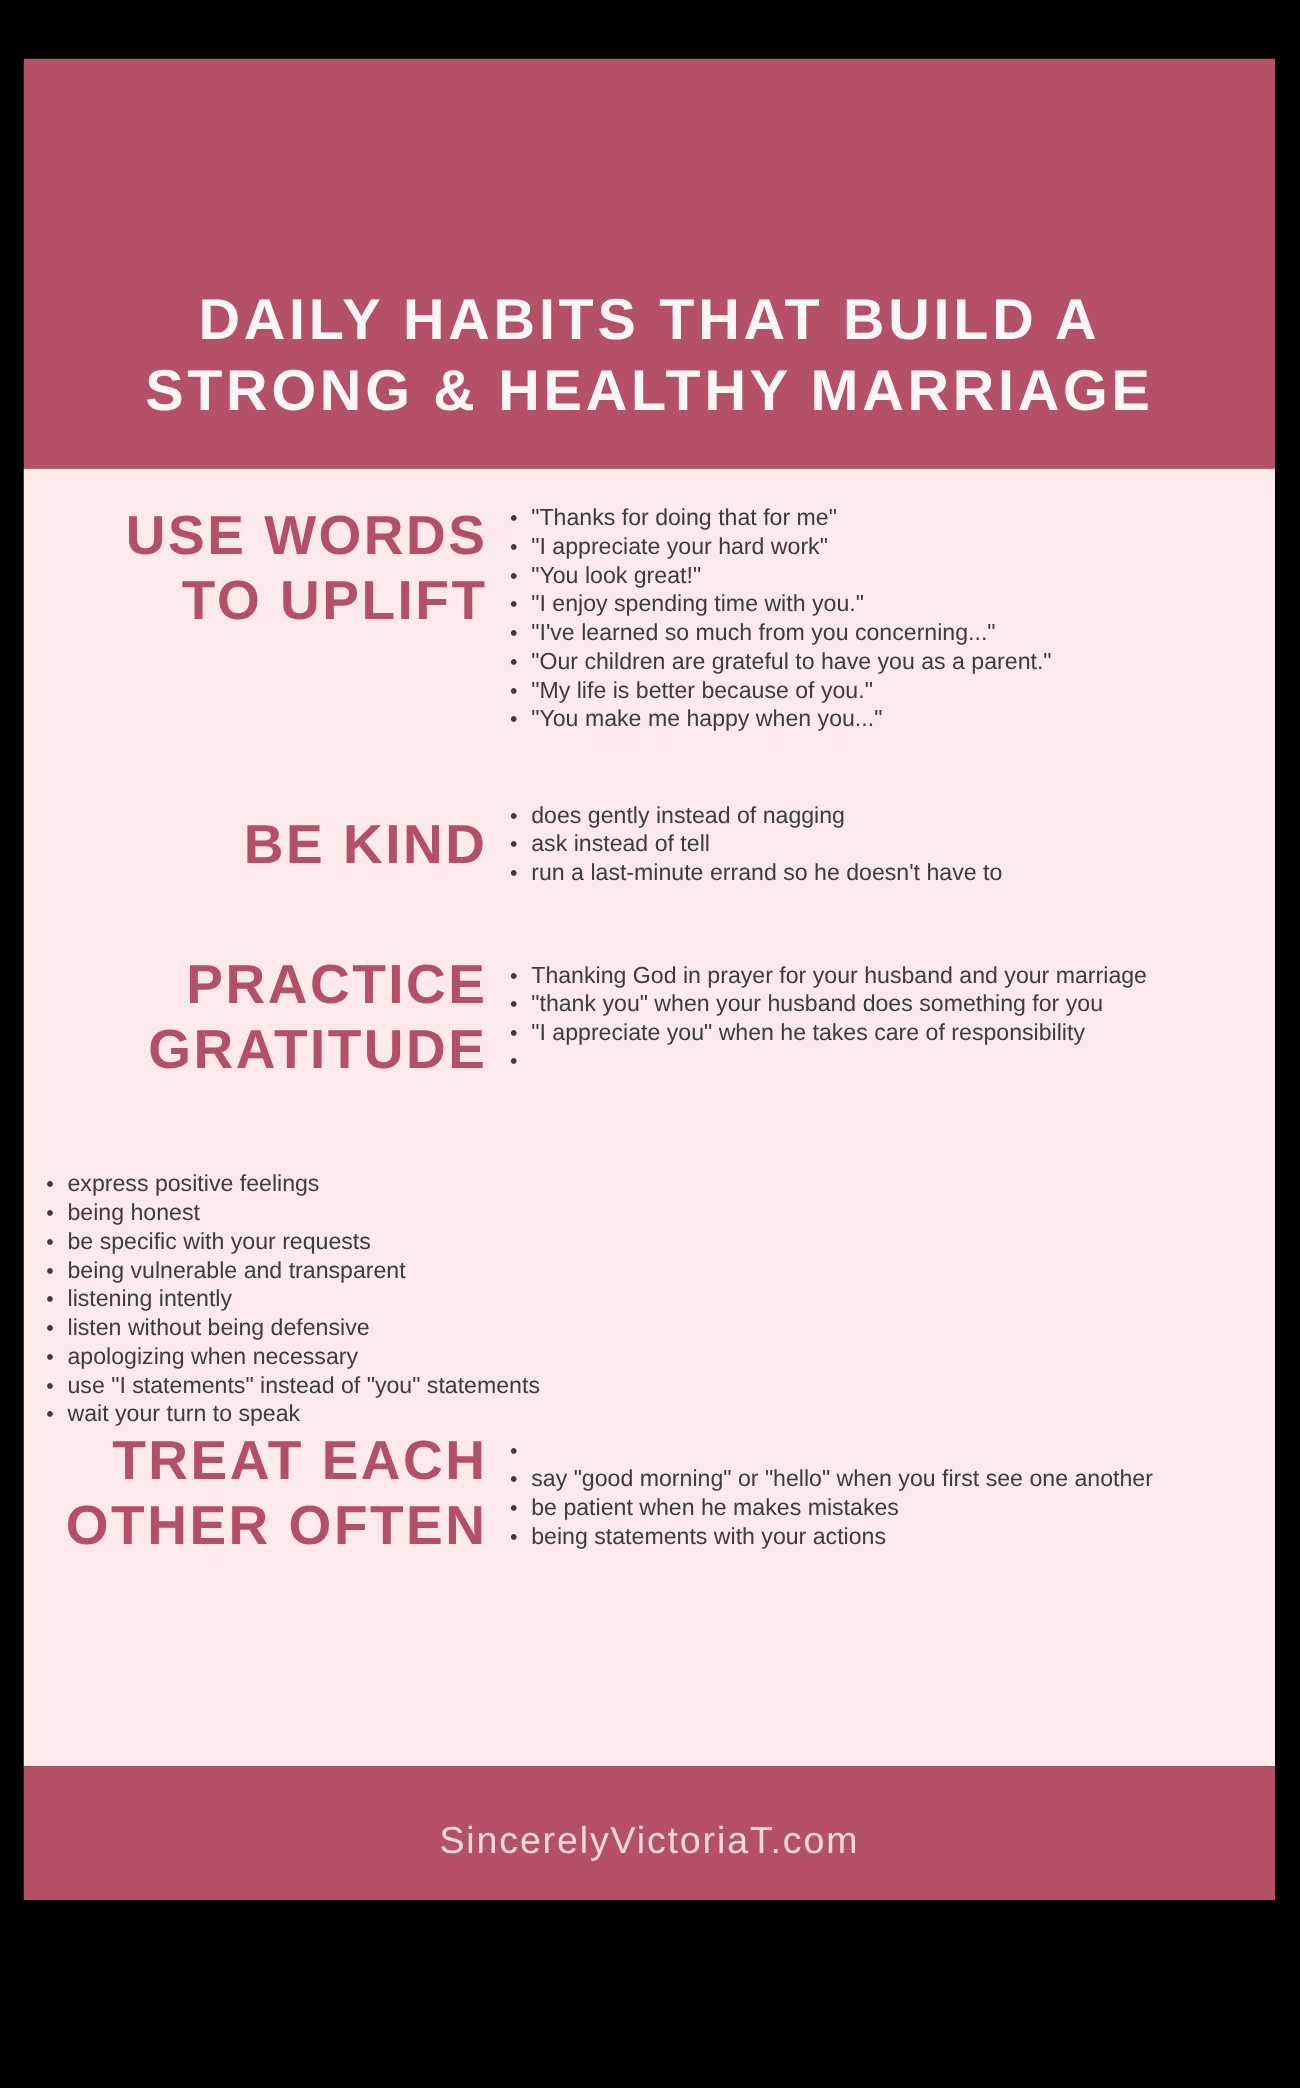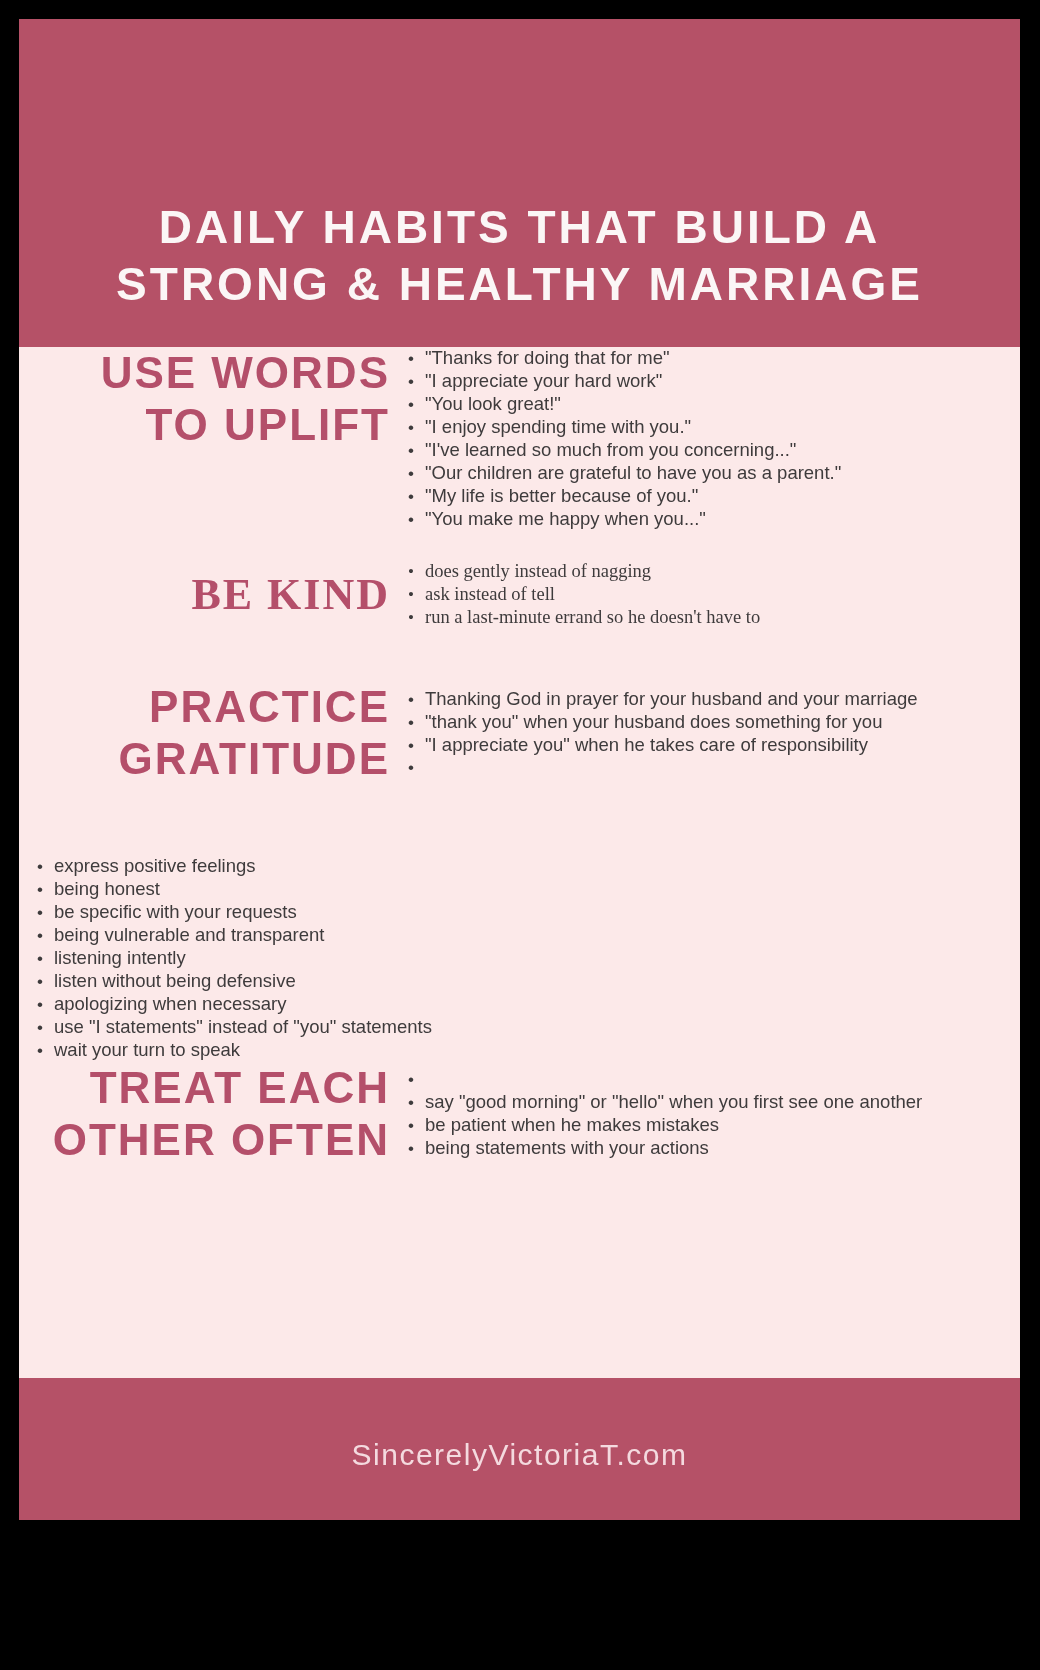--- a/index.html
+++ b/index.html
@@ -15,38 +15,40 @@
     position: absolute; left: 19px; top: 19px;
     width: 1001px; height: 1501px;
     display: flex; flex-direction: column;
   }
   .band { background: var(--band, #b55167); }
   .header-band {
     height: 328px;
     display: flex; flex-direction: column;
     justify-content: flex-end; align-items: center;
     padding-bottom: 34px;
+    margin-top: 28px;
   }
   .title-line {
     color: #fbf6f6;
     font-weight: bold;
     font-size: 46px;
     line-height: 57px;
     letter-spacing: 3px;
     text-align: center;
     white-space: nowrap;
   }
   .content-body {
     flex: 1;
     background: var(--body-bg, #fce9e9);
+    padding-top: 28px;
   }
   .section { display: flex; }
   .section.align-top    { align-items: flex-start; }
   .section.align-center { align-items: center; }
-  .section:nth-of-type(2) { margin-top: 29px; font-family: Liberation Serif, serif; }
+  .section:nth-of-type(2) { margin-top: 54px; }
   .section:nth-of-type(3) { margin-top: 52px; }
   .section:nth-of-type(4) { margin-top: 70px; }
   .section:nth-of-type(5) { }
   .heading {
     flex: 0 0 371px;
     width: 371px;
     text-align: right;
     color: var(--heading, #b44f6a);
     font-weight: bold;
     font-size: 44px;
@@ -62,21 +64,21 @@
   .items li {
     display: flex;
     align-items: baseline;
     color: var(--text, #3e3b3c);
     font-size: 18.5px;
     line-height: 22px;
   }
   .dot { flex: 0 0 17px; width: 17px; font-size: 17px; }
   .item-text { white-space: nowrap; }
   .footer-band {
-    height: 142px;
+    height: 107px;
     display: flex; align-items: center; justify-content: center;
     padding-top: 12px;
   }
   .footer-url {
     color: #f4dadf;
     font-size: 30px;
     letter-spacing: 1.5px;
   }
 </style>
 </head>

